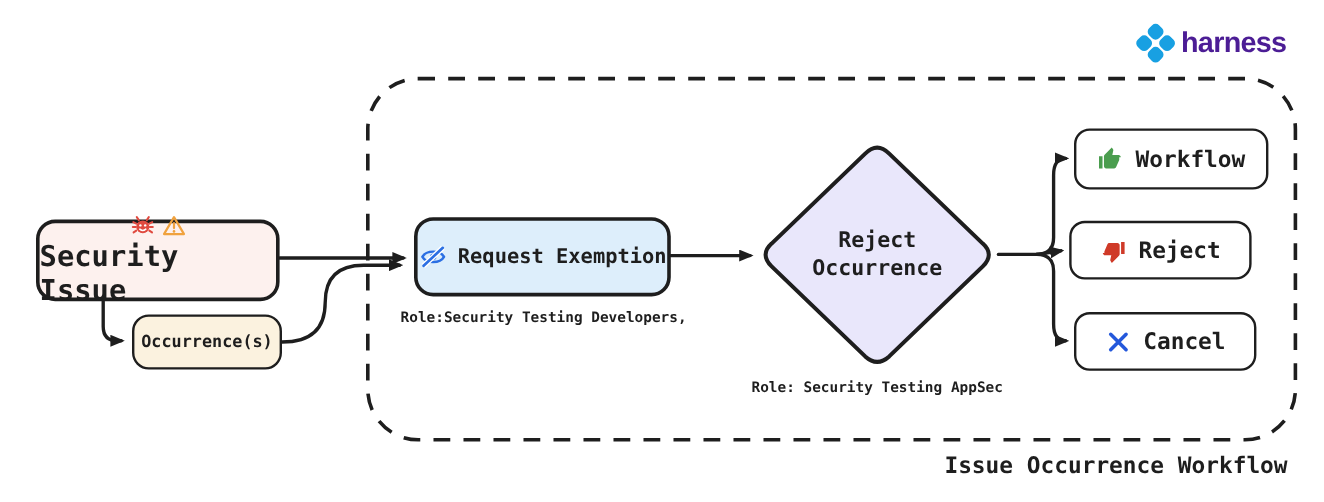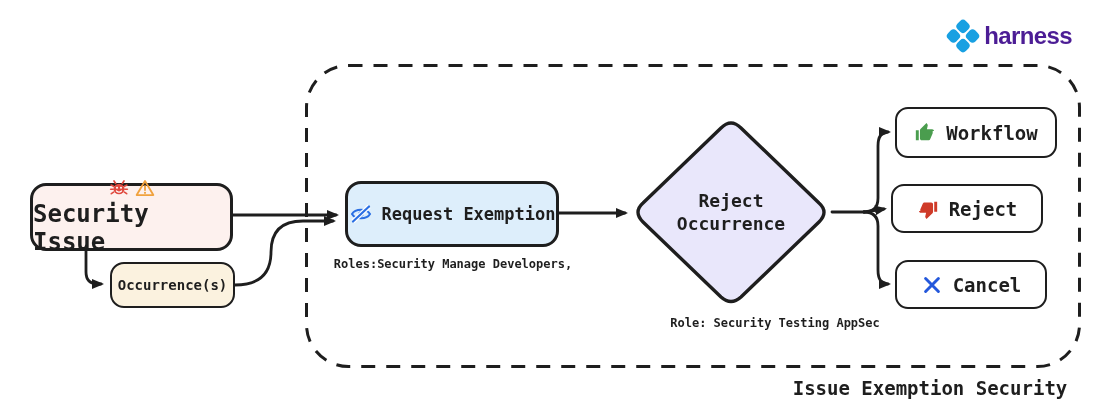--- a/index.html
+++ b/index.html
@@ -27,21 +27,21 @@
 
   .request-exemption{left:345px;top:181px;width:214px;height:66px;background:#ddeefb;font-size:17px;gap:9px;}
 
   .action{left:895px;width:162px;height:51px;background:#ffffff;border-width:2.5px;border-radius:13px;font-size:19px;gap:10px;}
   .approve{top:107px;}
   .reject{top:184px;left:891px;width:152px;height:49px;}
   .cancel{top:260px;width:152px;height:49px;}
 
   .caption{position:absolute;font-weight:bold;font-size:12px;line-height:1.3;text-align:center;color:#1e1e1e;z-index:2;}
   .roles-caption{left:322px;top:257px;width:262px;}
-  .role-caption{left:620px;top:316px;width:222px;margin-left:44px;}
+  .role-caption{left:620px;top:316px;width:222px;}
 
   .diamond-label{position:absolute;left:661px;top:189px;width:140px;text-align:center;font-weight:bold;font-size:18px;line-height:23px;z-index:2;}
 
   .workflow-title{position:absolute;left:770px;top:377px;width:320px;text-align:center;font-weight:bold;font-size:19px;z-index:2;}
 </style>
 </head>
 <body>
 
 <div class="canvas">
 
@@ -122,21 +122,21 @@
         <line x1="4" y1="19.5" x2="20" y2="4.5" stroke="#2b6fe3" stroke-width="2.2" stroke-linecap="round"></line>
       </svg>
     </span>
     <span>Request Exemption</span>
   </div>
 
   <div class="node occurrence">
     <span>Occurrence(s)</span>
   </div>
   <div class="caption roles-caption">
-    <div>Roles:Security Manage Developers,</div>
+    <div>Role:Security Testing Developers,</div>
   </div>
 
   <div class="diamond-label">
     <div>Reject</div>
     <div>Occurrence</div>
   </div>
   <div class="caption role-caption">Role: Security Testing AppSec</div>
 
   <div class="node action approve">
     <span>
@@ -158,15 +158,15 @@
 
   <div class="node action cancel">
     <span>
       <svg width="22" height="22" viewBox="0 0 24 24">
         <path d="M5 5 L19 19 M19 5 L5 19" stroke="#2458db" stroke-width="3.2" stroke-linecap="round" fill="none"></path>
       </svg>
     </span>
     <span>Cancel</span>
   </div>
 
-  <div class="workflow-title">Issue Exemption Security</div>
+  <div class="workflow-title">Issue Occurrence Workflow</div>
 
 </div>
 
 </body></html>

